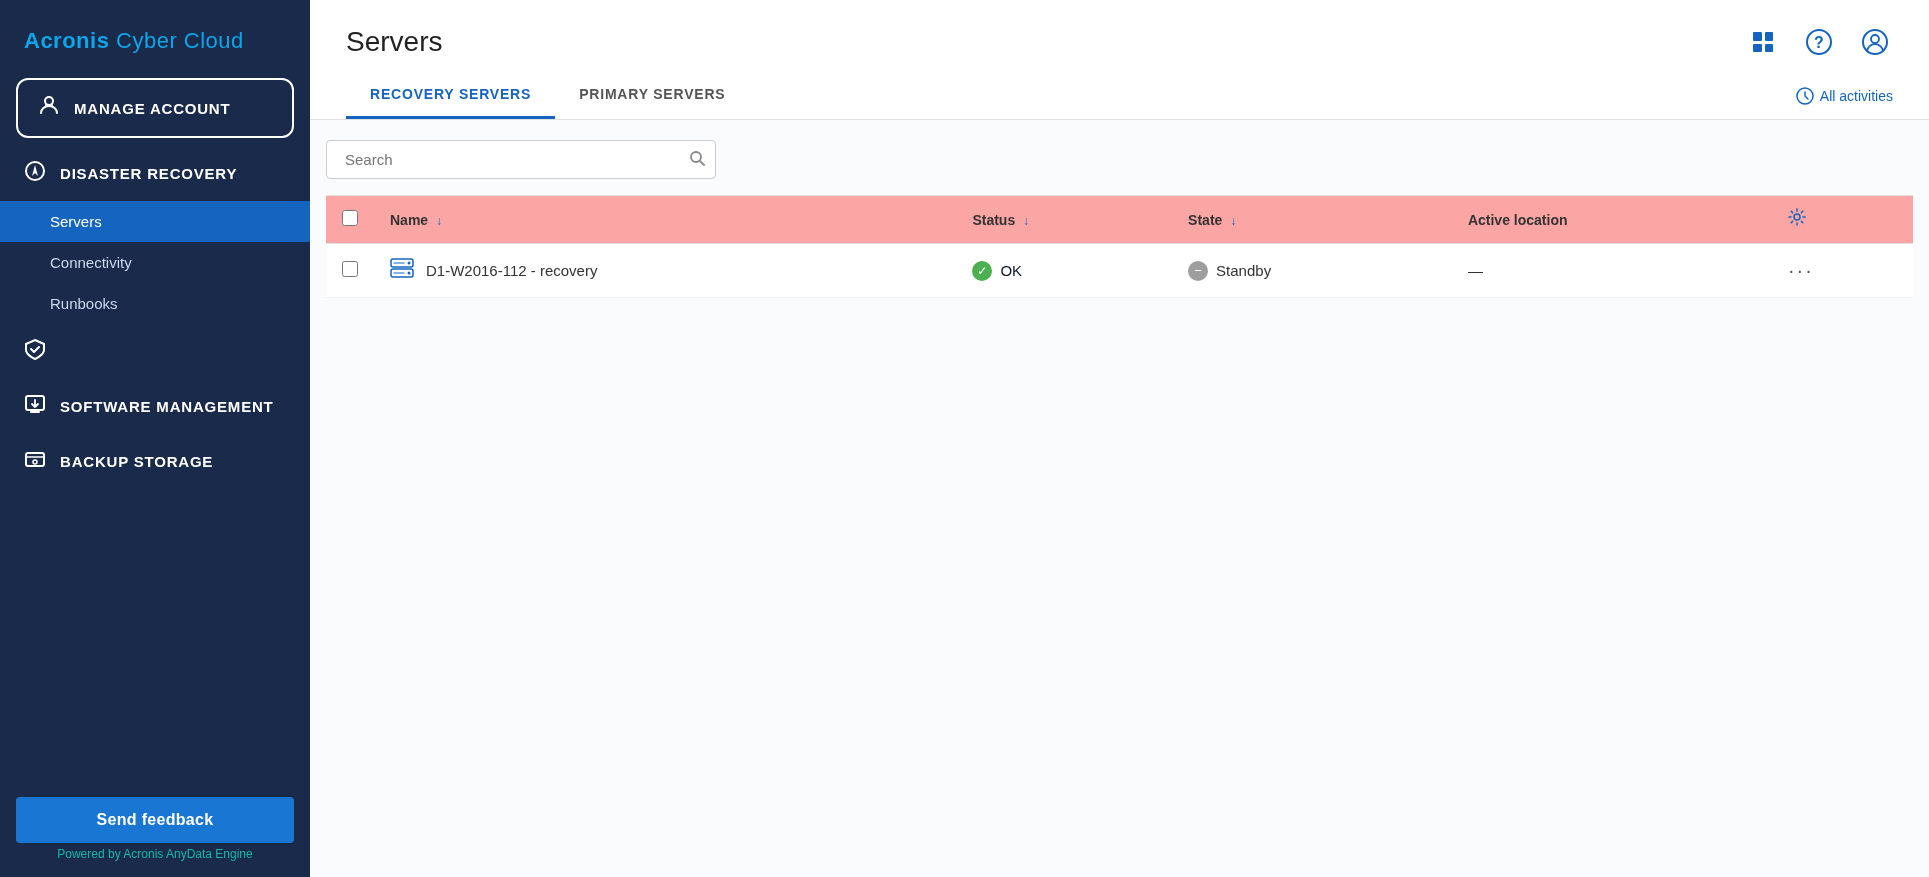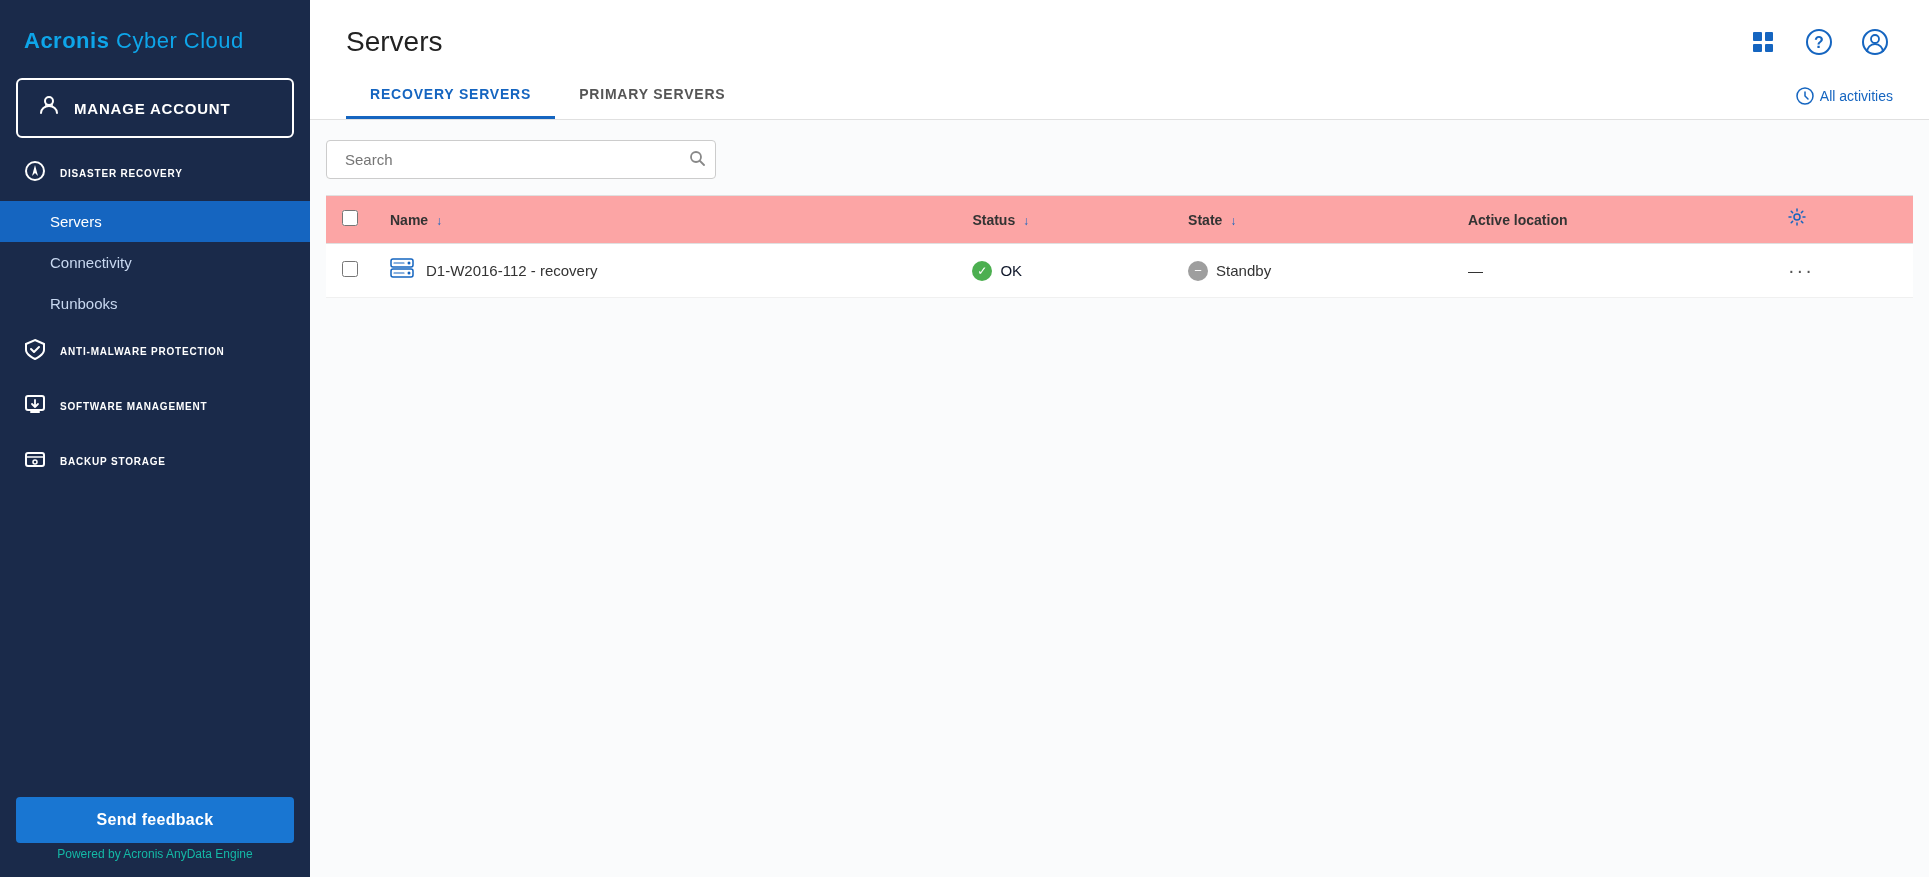--- a/index.html
+++ b/index.html
@@ -20,41 +20,41 @@
       font-size: 22px;
       font-weight: 300;
       letter-spacing: 0.5px;
       color: #0ea5e9;
     }
     .sidebar-logo strong { font-weight: 700; }
 
     .sidebar-manage-account {
       margin: 0 16px 8px 16px;
       border: 2px solid #fff;
-      border-radius: 6px;
+      border-radius: 12px;
       padding: 14px 20px;
       display: flex;
       align-items: center;
       gap: 14px;
       cursor: pointer;
       font-size: 15px;
       font-weight: 700;
       letter-spacing: 0.8px;
       color: #fff;
     }
     .sidebar-manage-account .icon-manage {
       font-size: 22px;
     }
 
     .sidebar-section {
       display: flex;
       align-items: center;
       gap: 14px;
       padding: 14px 24px;
-      font-size: 10px;
+      font-size: 15px;
       font-weight: 700;
       letter-spacing: 0.8px;
       cursor: pointer;
       color: #fff;
     }
     .sidebar-section .icon { font-size: 20px; }
 
     .sidebar-sub-items { list-style: none; }
     .sidebar-sub-item {
       padding: 12px 24px 12px 50px;
@@ -341,21 +341,20 @@
     <li class="sidebar-sub-item">Runbooks</li>
   </ul>
 
   <div class="sidebar-section">
     <span class="icon">
       <svg width="22" height="22" viewBox="0 0 22 22" fill="none">
         <path d="M11 2 L20 6 L20 12 C20 17 11 21 11 21 C11 21 2 17 2 12 L2 6 Z" stroke="white" stroke-width="2" fill="none"></path>
         <path d="M7 11 L10 14 L15 9" stroke="white" stroke-width="2" stroke-linecap="round" stroke-linejoin="round"></path>
       </svg>
     </span>
-    <span>ANTI-MALWARE PROTECTION</span>
   </div>
 
   <div class="sidebar-section">
     <span class="icon">
       <svg width="22" height="22" viewBox="0 0 22 22" fill="none">
         <rect x="2" y="3" width="18" height="14" rx="2" stroke="white" stroke-width="2" fill="none"></rect>
         <path d="M7 19 L15 19" stroke="white" stroke-width="2" stroke-linecap="round"></path>
         <path d="M11 17 L11 19" stroke="white" stroke-width="2"></path>
         <path d="M11 7 L11 14 M8 11 L11 14 L14 11" stroke="white" stroke-width="1.8" stroke-linecap="round" stroke-linejoin="round"></path>
       </svg>

